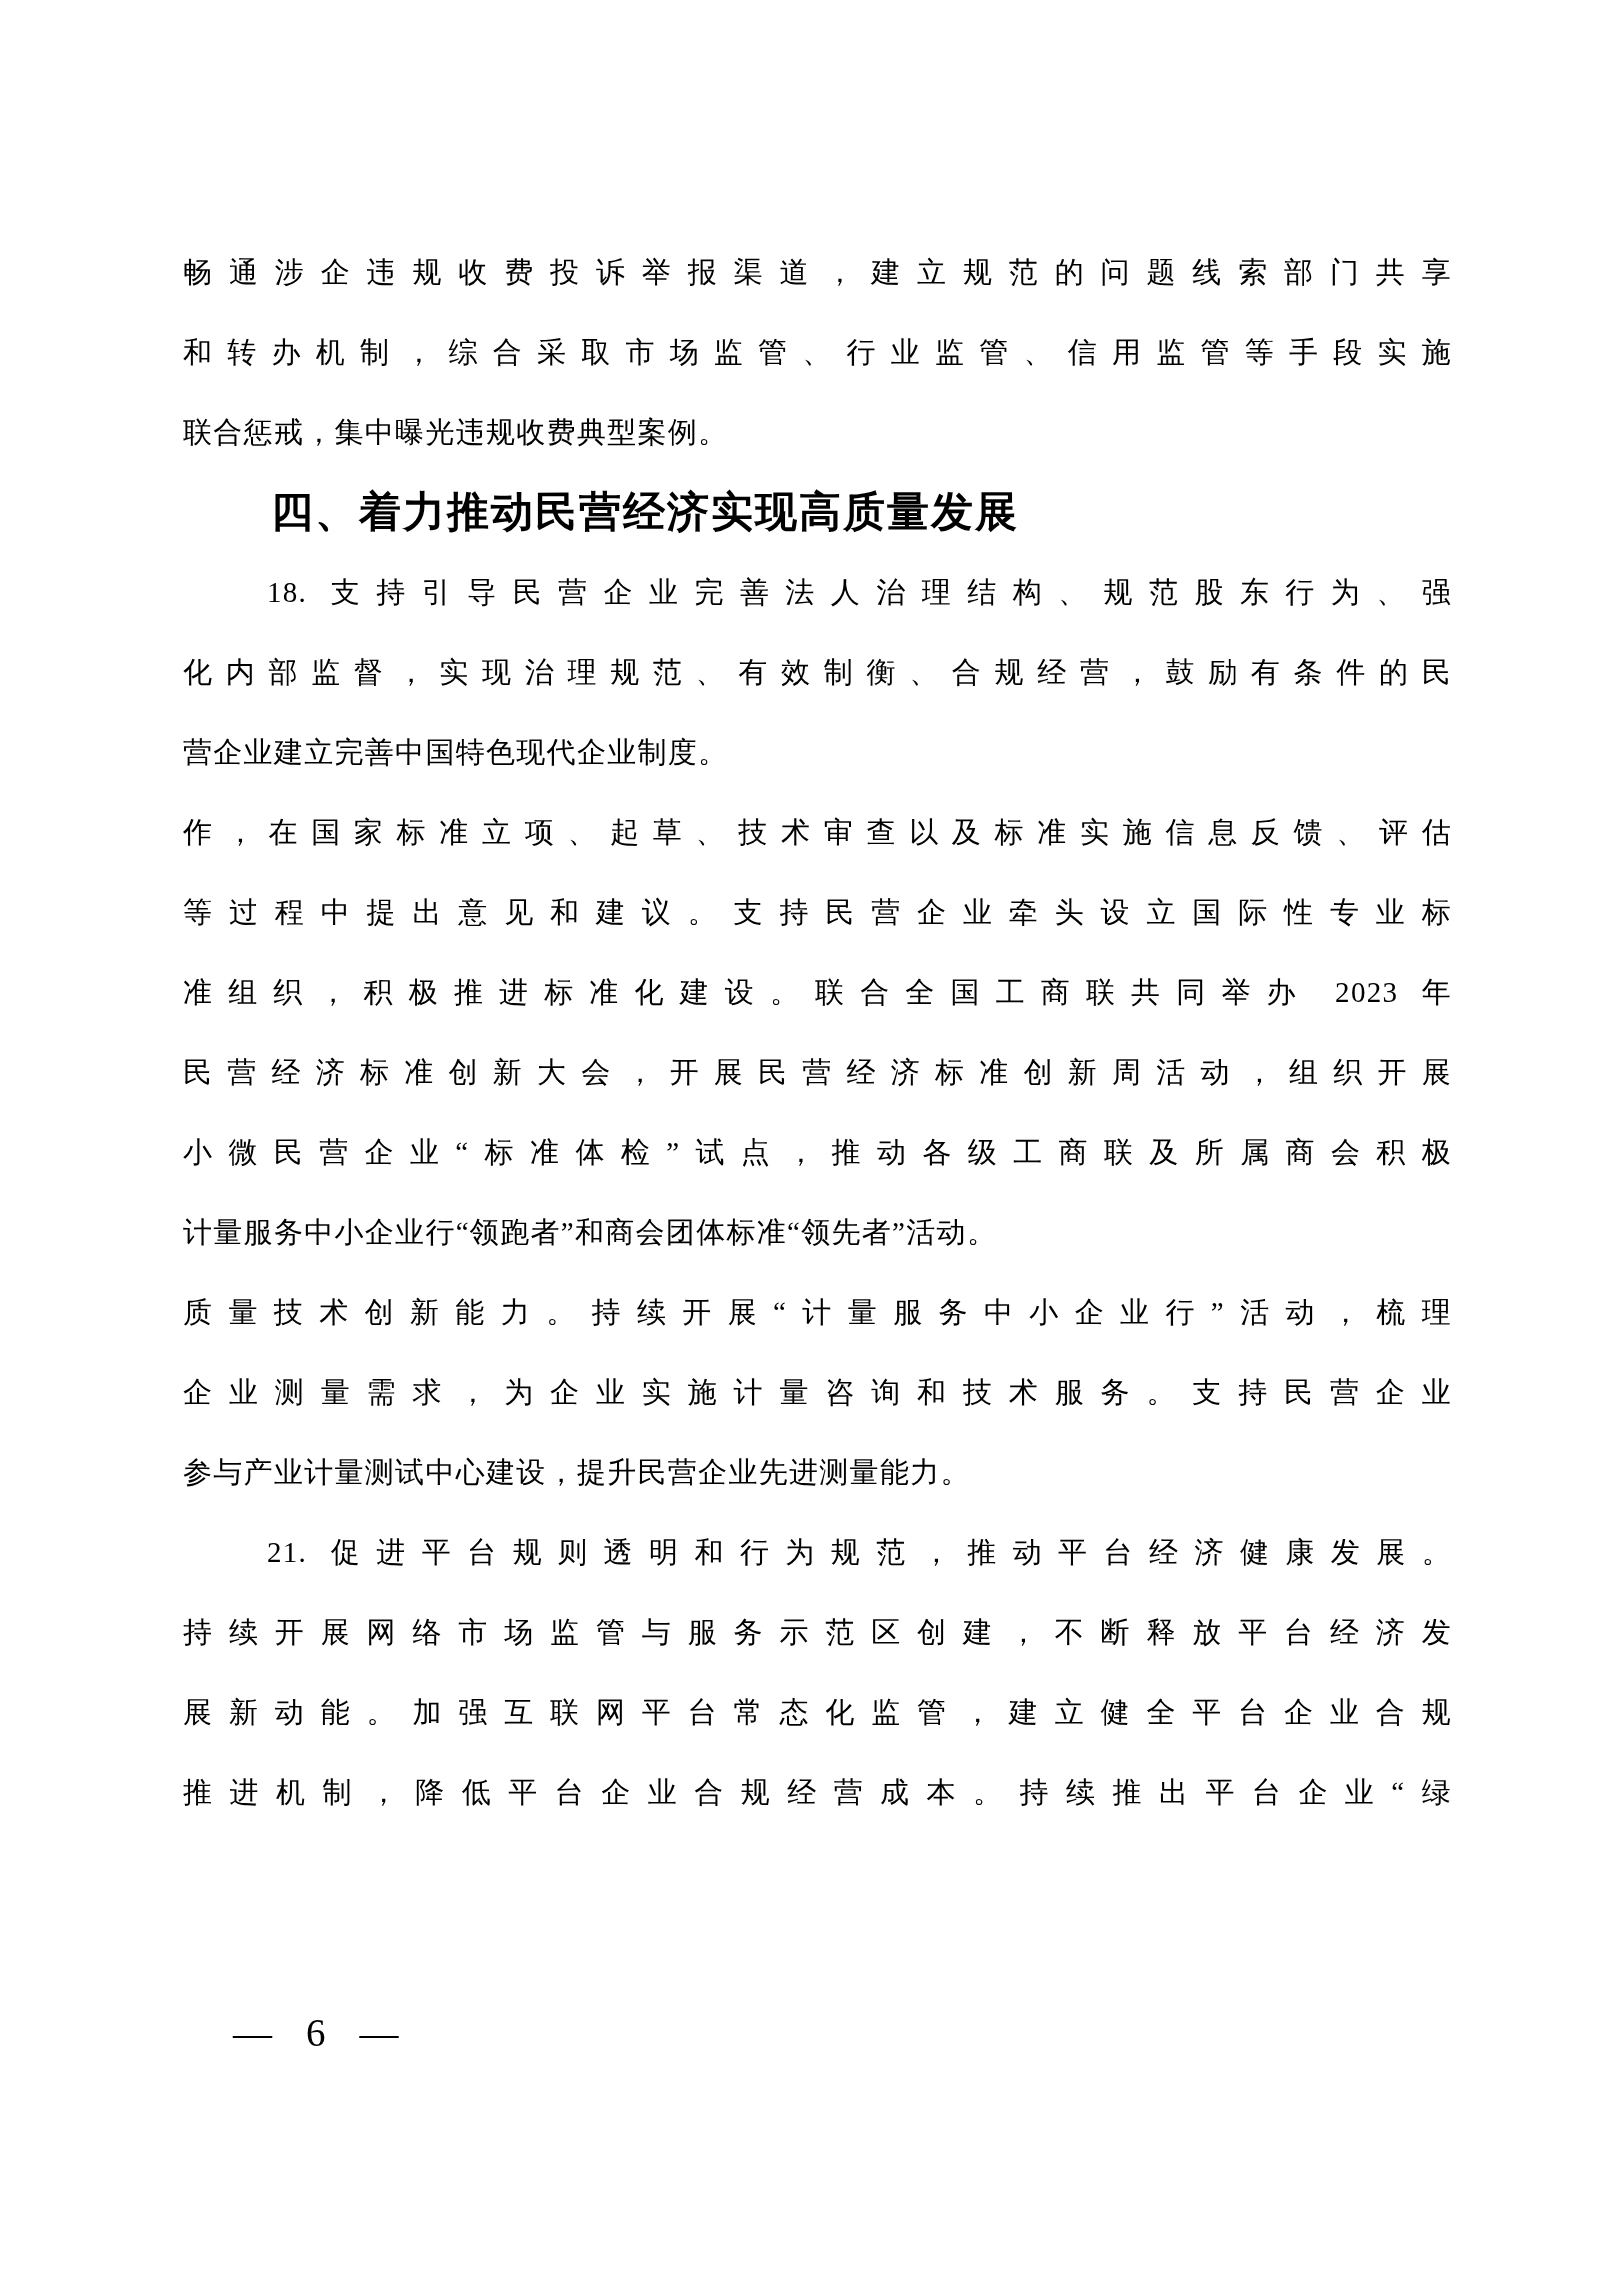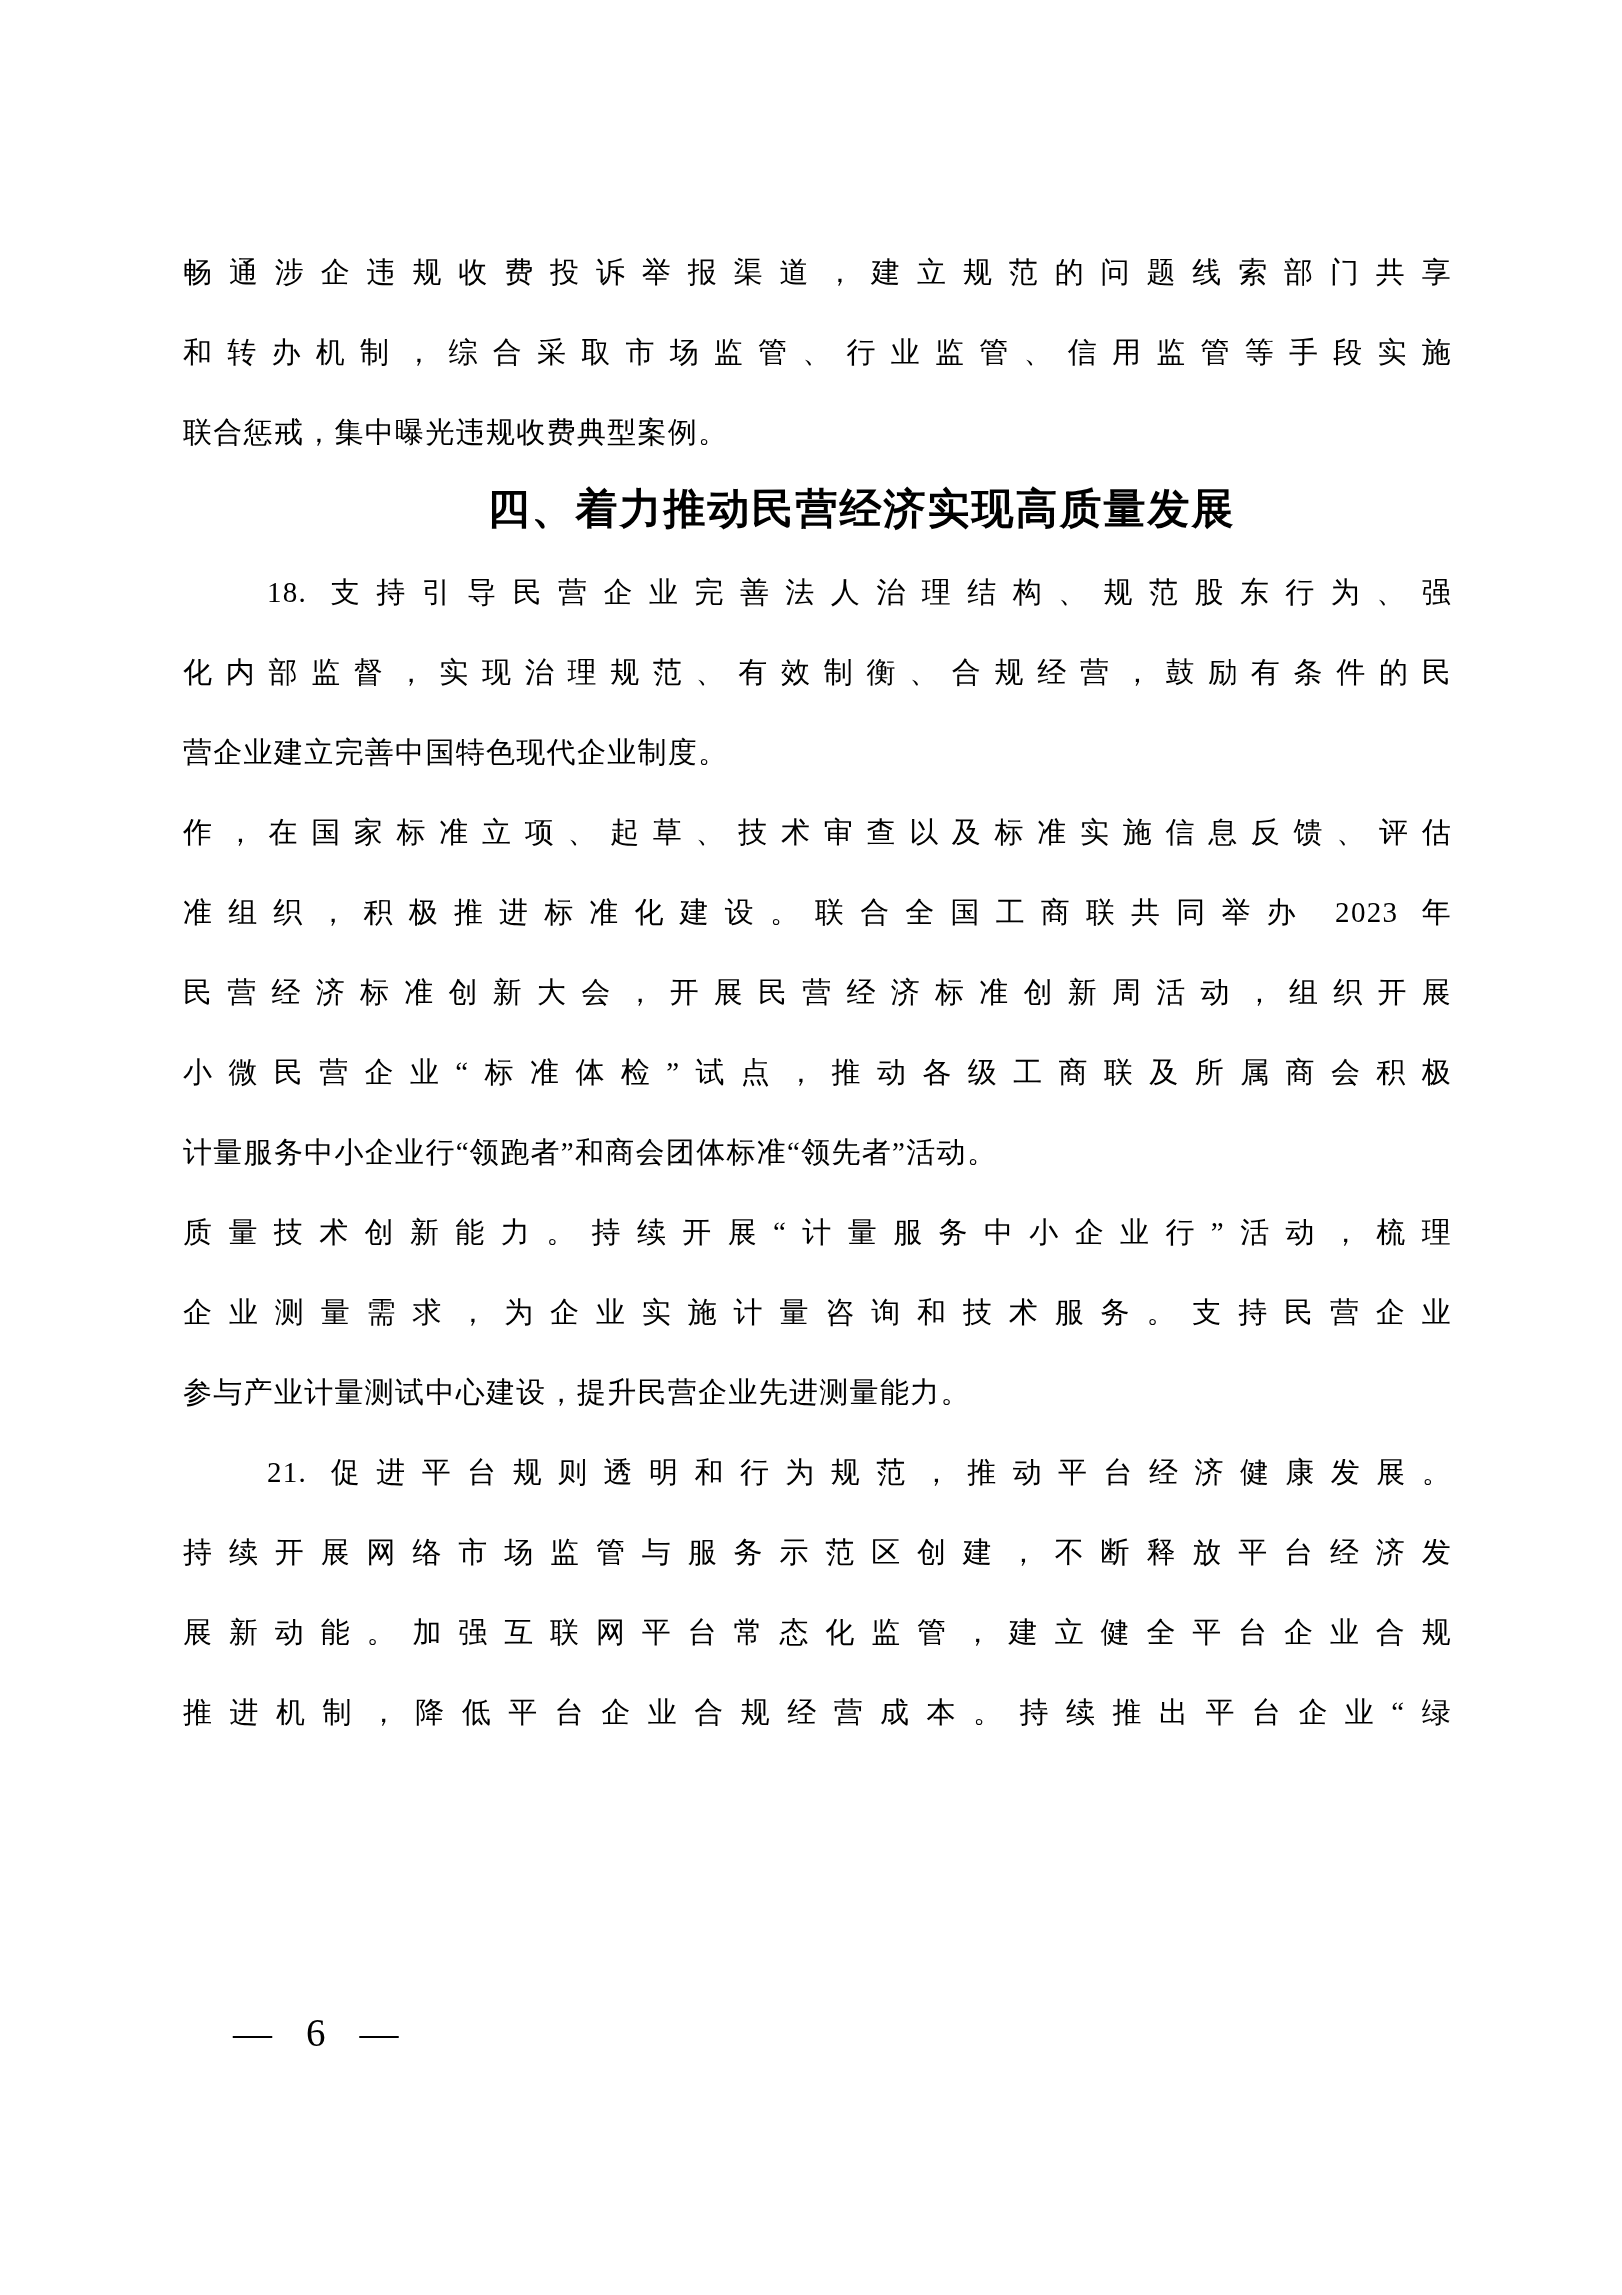--- a/index.html
+++ b/index.html
@@ -30,27 +30,27 @@
   .line.just {
     white-space: normal;
     text-align: justify;
     text-align-last: justify;
     text-justify: inter-character;
   }
   .line.first {
     text-indent: 84px;
   }
   .line.heading {
-    font-family: Liberation Mono, monospace;
+    font-family: Liberation Serif, serif;
     font-weight: 700;
     font-size: 42px;
     letter-spacing: 2px;
     text-indent: 88px;
     white-space: nowrap;
-    text-align: center;
+    text-align: left;
   }
   .page-footer {
     position: absolute;
     left: 233px;
     top: 2012px;
     height: 41px;
     display: flex;
     align-items: center;
     column-gap: 34px;
     font-size: 39px;
@@ -63,20 +63,21 @@
 
 <div class="doc-body">
   <div class="line just">畅通涉企违规收费投诉举报渠道，建立规范的问题线索部门共享</div>
   <div class="line just">和转办机制，综合采取市场监管、行业监管、信用监管等手段实施</div>
   <div class="line">联合惩戒，集中曝光违规收费典型案例。</div>
   <div class="line heading">四、着力推动民营经济实现高质量发展</div>
   <div class="line first just">18. 支持引导民营企业完善法人治理结构、规范股东行为、强</div>
   <div class="line just">化内部监督，实现治理规范、有效制衡、合规经营，鼓励有条件的民</div>
   <div class="line">营企业建立完善中国特色现代企业制度。</div>
   <div class="line just">作，在国家标准立项、起草、技术审查以及标准实施信息反馈、评估</div>
+  <div class="line just">等过程中提出意见和建议。支持民营企业牵头设立国际性专业标</div>
   <div class="line just">准组织，积极推进标准化建设。联合全国工商联共同举办 2023 年</div>
   <div class="line just">民营经济标准创新大会，开展民营经济标准创新周活动，组织开展</div>
   <div class="line just">小微民营企业“标准体检”试点，推动各级工商联及所属商会积极</div>
   <div class="line">计量服务中小企业行“领跑者”和商会团体标准“领先者”活动。</div>
   <div class="line just">质量技术创新能力。持续开展“计量服务中小企业行”活动，梳理</div>
   <div class="line just">企业测量需求，为企业实施计量咨询和技术服务。支持民营企业</div>
   <div class="line">参与产业计量测试中心建设，提升民营企业先进测量能力。</div>
   <div class="line first just">21. 促进平台规则透明和行为规范，推动平台经济健康发展。</div>
   <div class="line just">持续开展网络市场监管与服务示范区创建，不断释放平台经济发</div>
   <div class="line just">展新动能。加强互联网平台常态化监管，建立健全平台企业合规</div>

